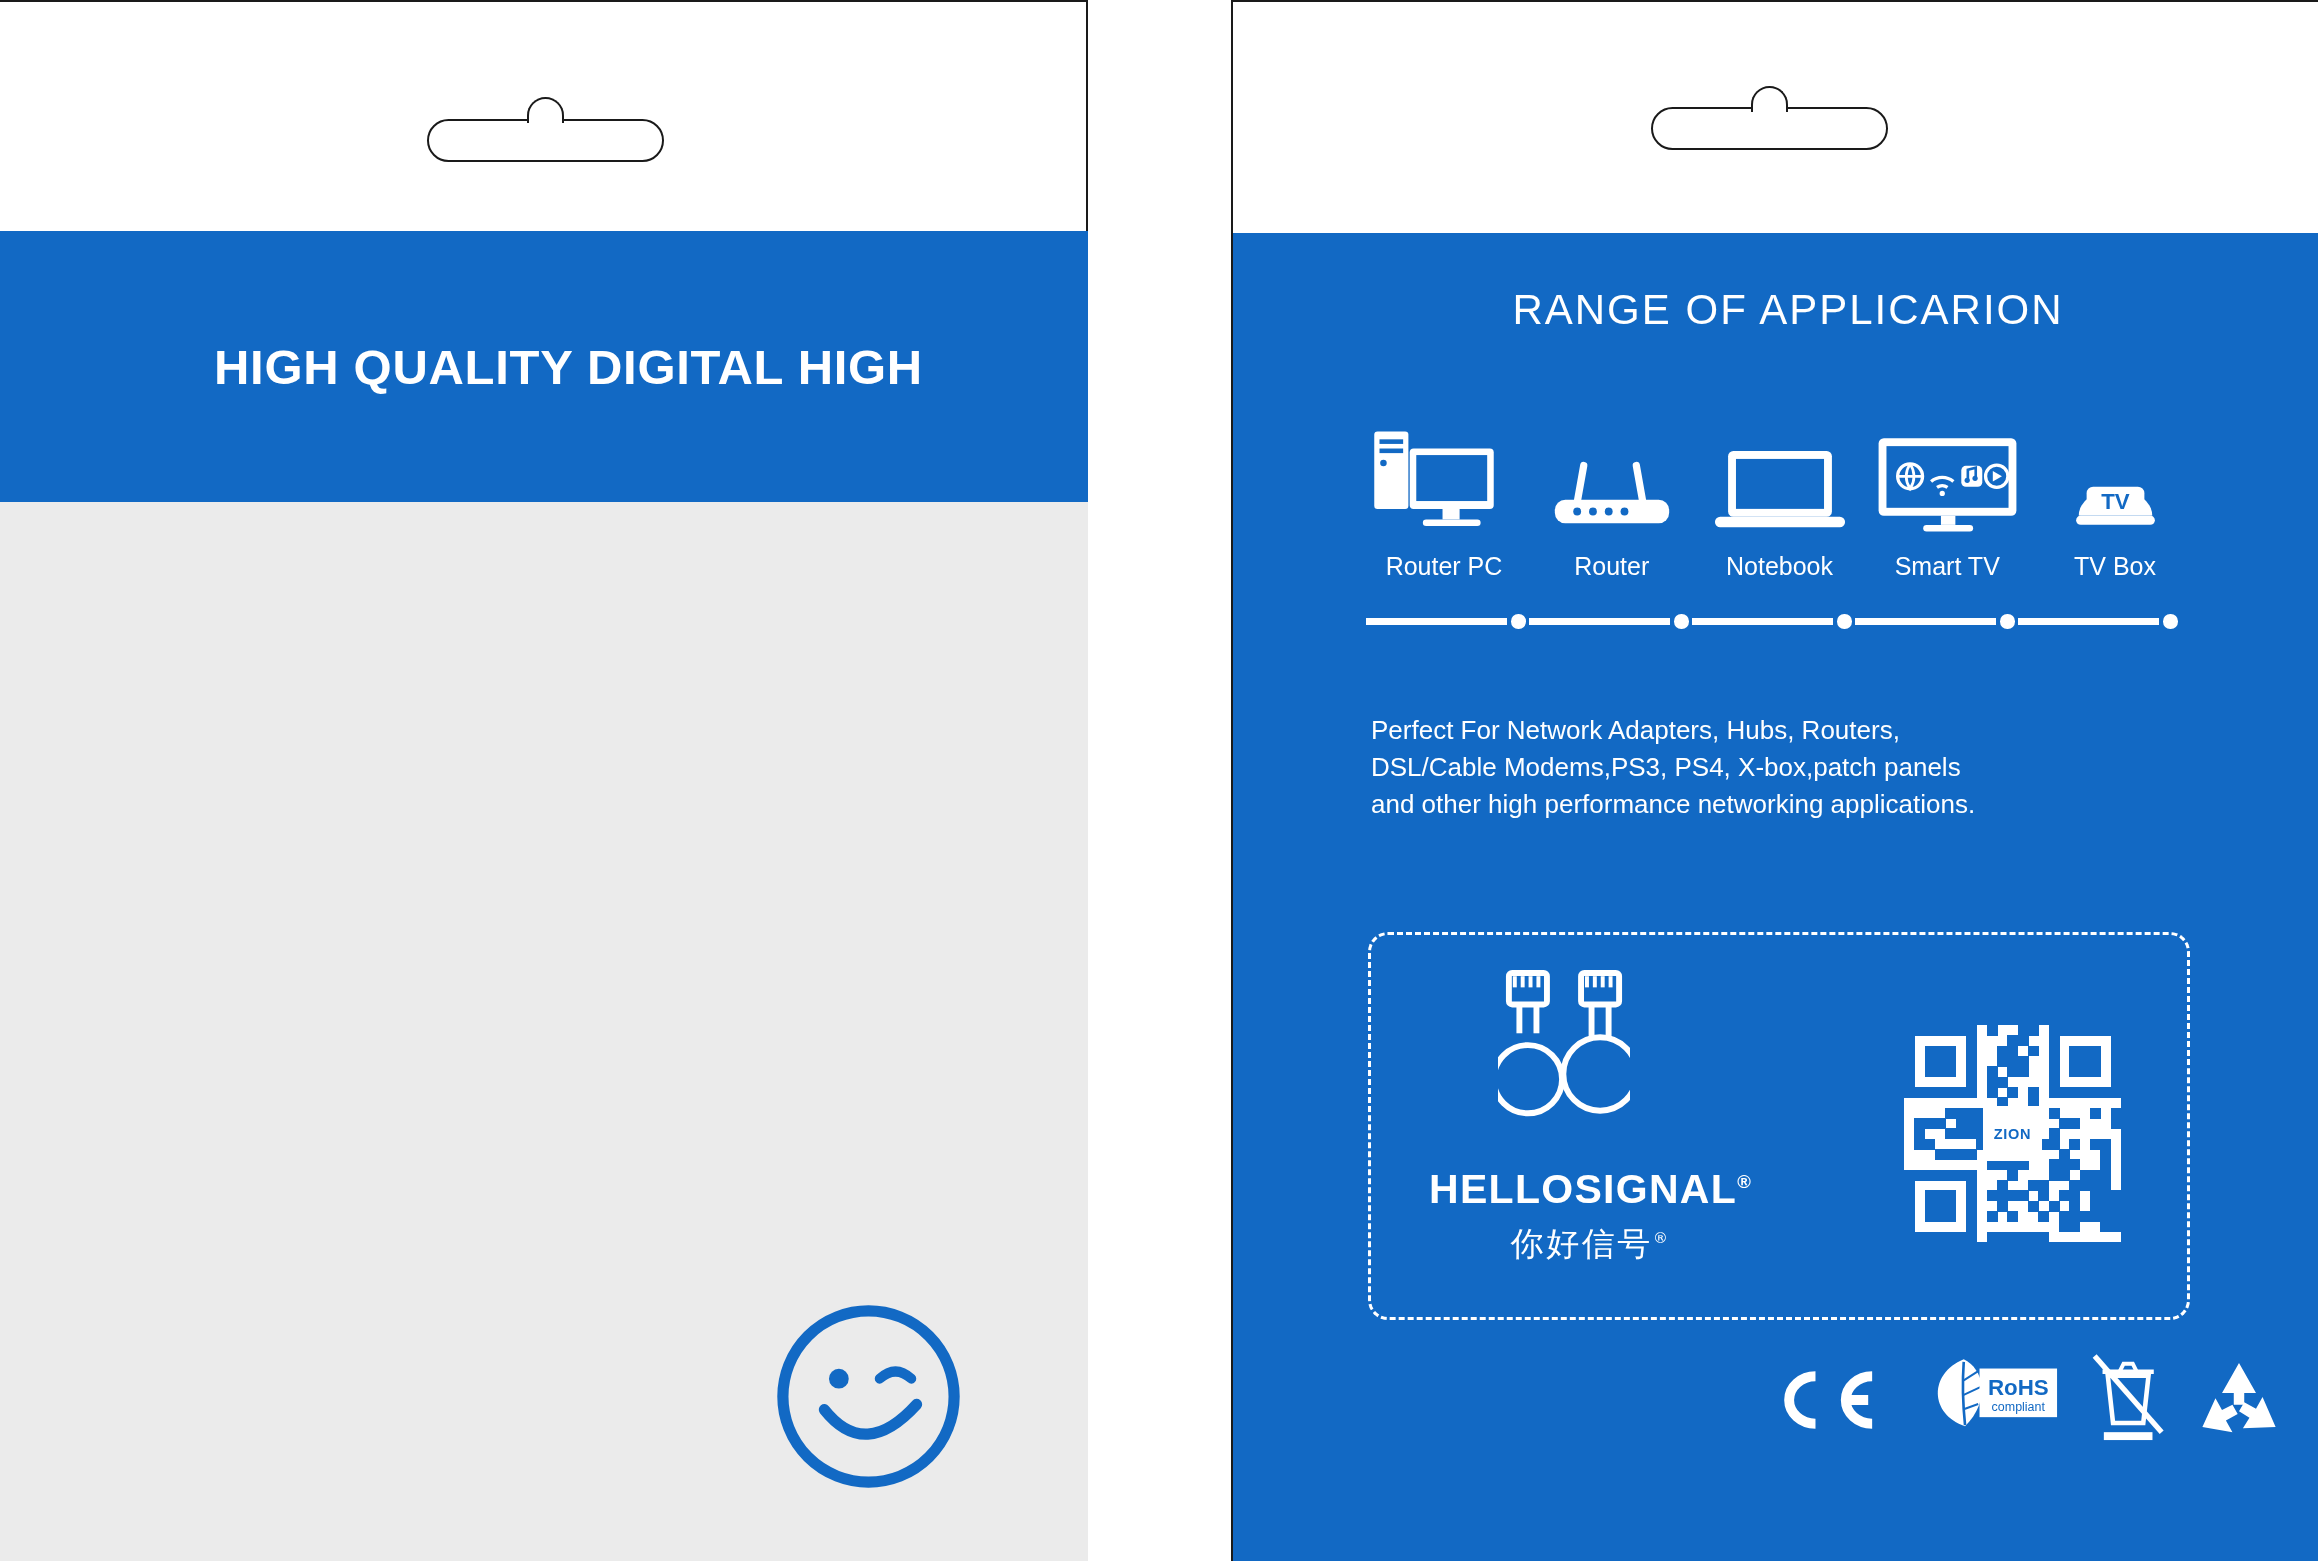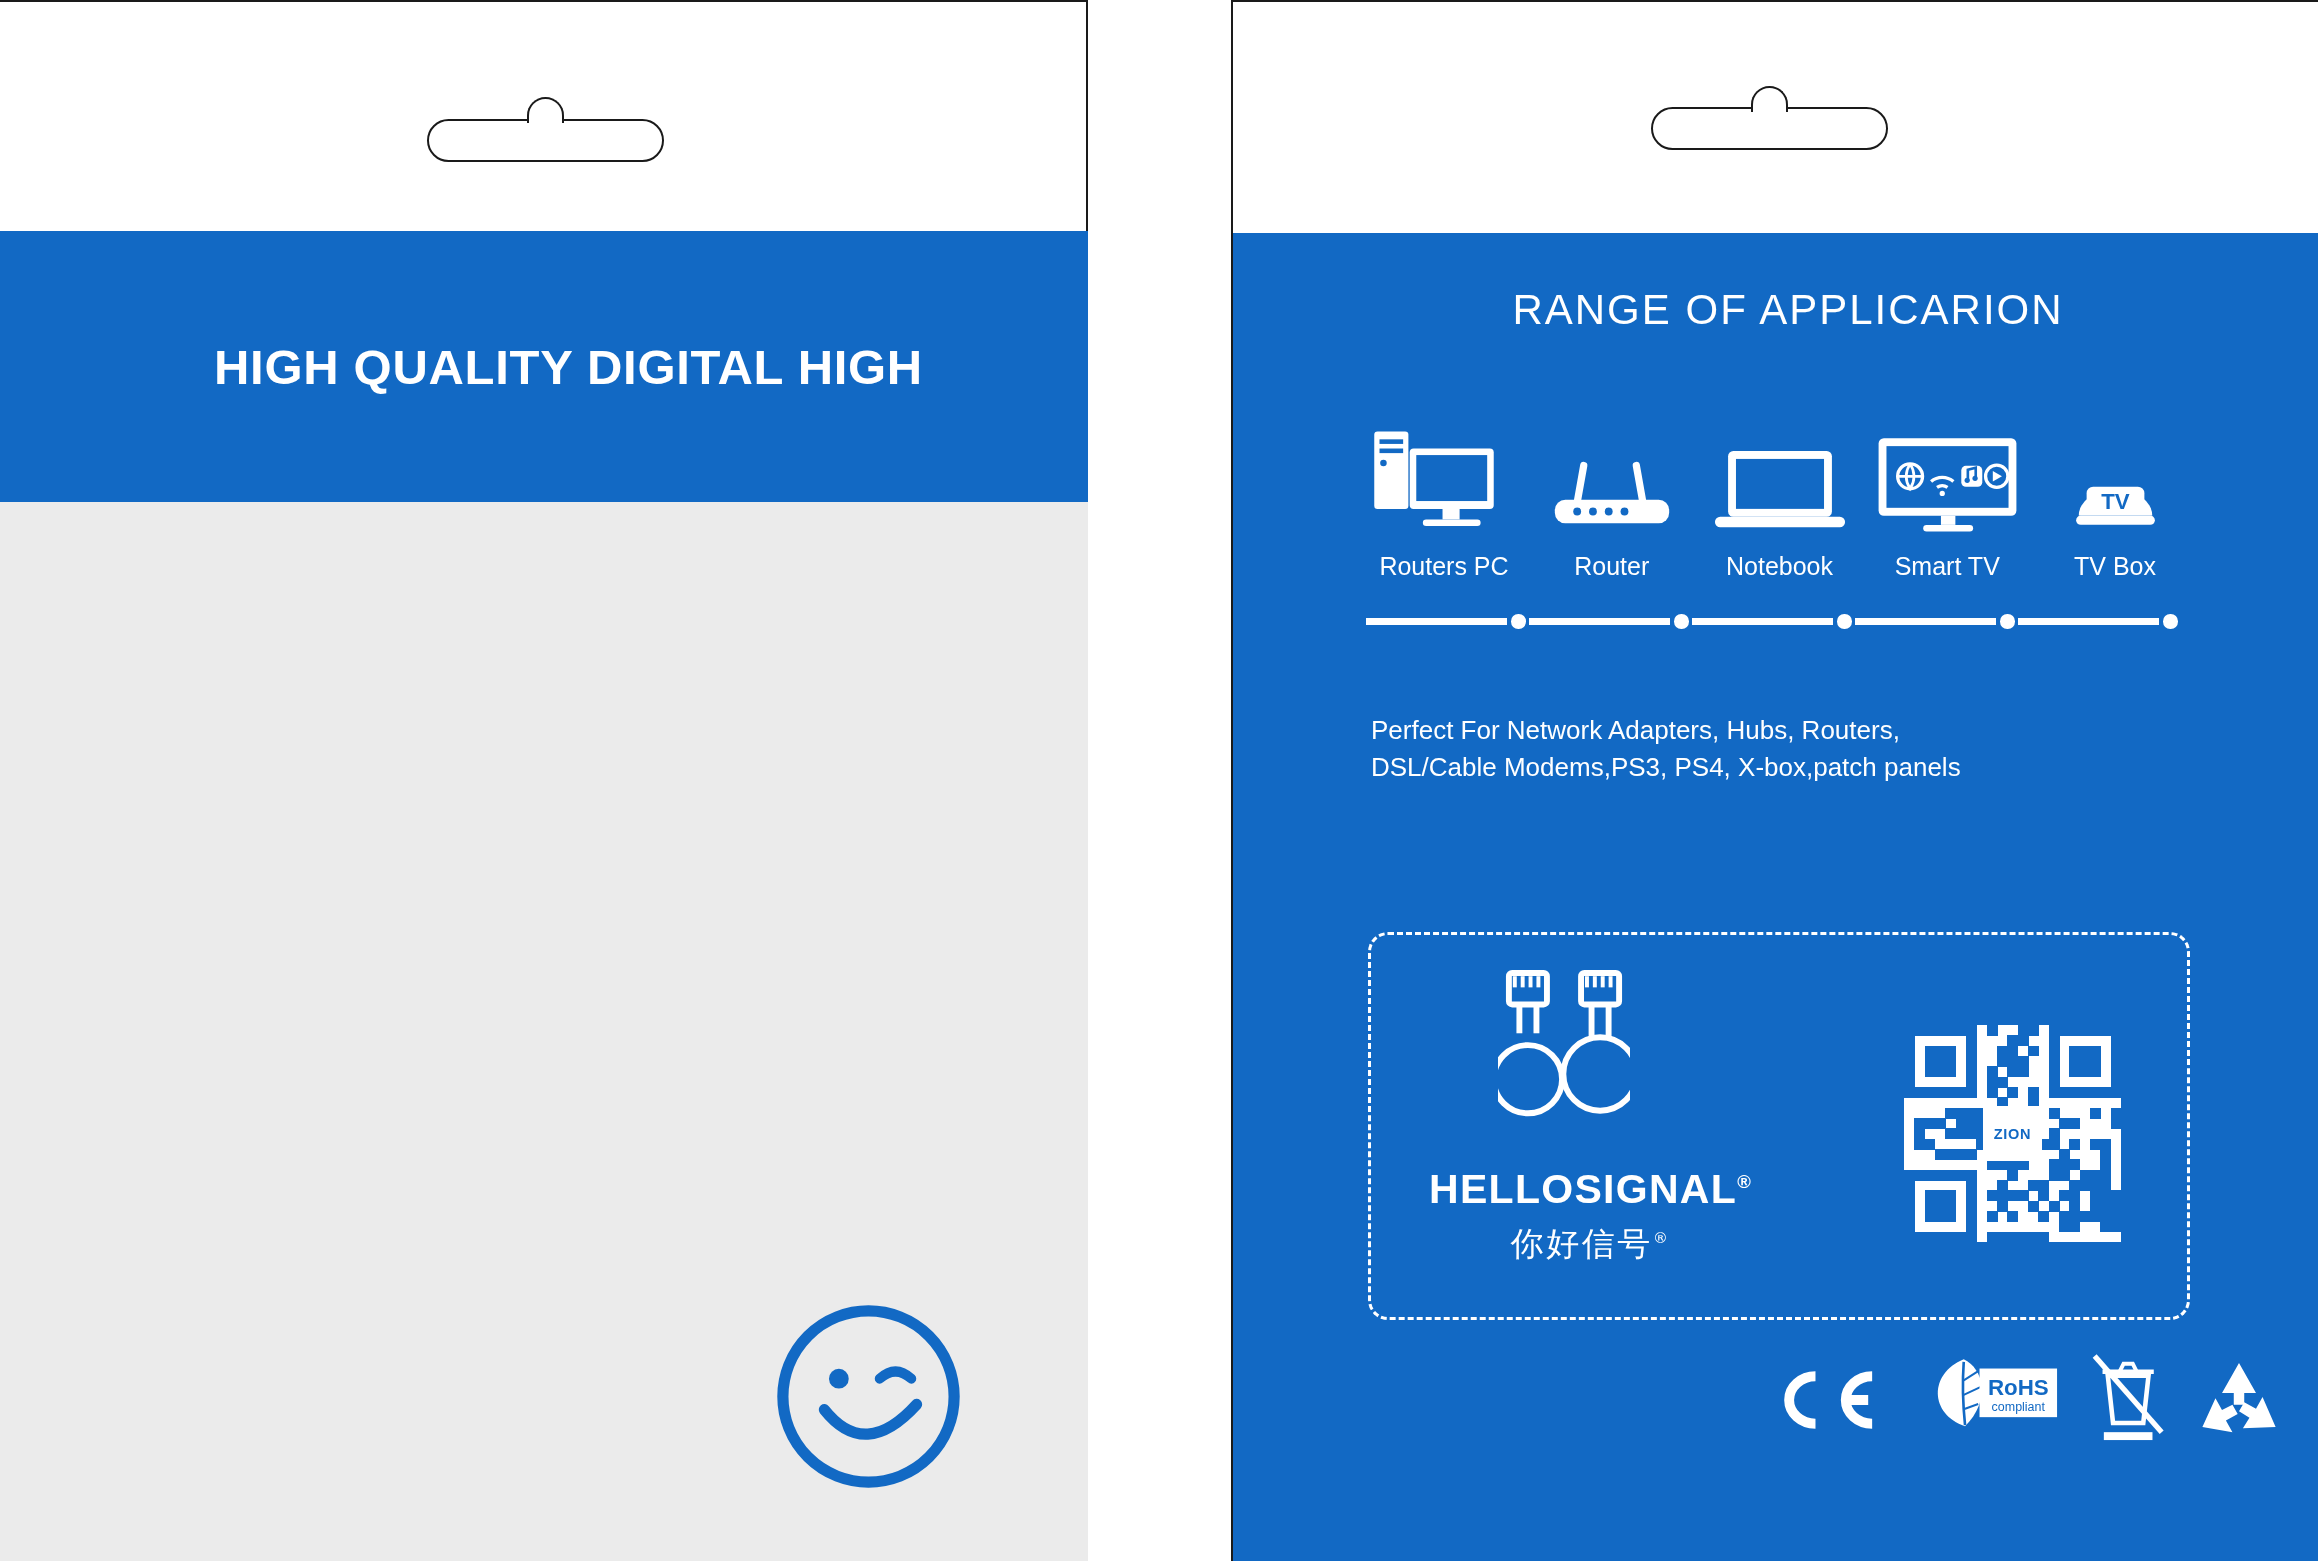--- a/index.html
+++ b/index.html
@@ -147,21 +147,21 @@
             <rect x="8" y="8" width="52" height="118" rx="5" fill="#ffffff"></rect>
             <rect x="16" y="20" width="36" height="7" fill="#1269c4"></rect>
             <rect x="16" y="34" width="36" height="7" fill="#1269c4"></rect>
             <circle cx="22" cy="56" r="5" fill="#1269c4"></circle>
             <rect x="62" y="34" width="128" height="92" rx="6" fill="#ffffff"></rect>
             <rect x="72" y="44" width="108" height="70" fill="#1269c4"></rect>
             <rect x="112" y="126" width="26" height="16" fill="#ffffff"></rect>
             <rect x="82" y="142" width="88" height="10" rx="5" fill="#ffffff"></rect>
           </svg>
         </div>
-        <div class="device-label">Routers PC</div>
+        <div class="device-label">Router PC</div>
       </div>
 
       <div class="device">
         <div class="device-art">
           <svg viewBox="0 0 210 150" width="138" height="99" aria-hidden="true">
             <path d="M52 96 L62 40" stroke="#ffffff" stroke-width="11" stroke-linecap="round" fill="none"></path>
             <path d="M152 96 L142 40" stroke="#ffffff" stroke-width="11" stroke-linecap="round" fill="none"></path>
             <rect x="18" y="92" width="174" height="36" rx="16" fill="#ffffff"></rect>
             <circle cx="52" cy="110" r="6" fill="#1269c4"></circle>
             <circle cx="76" cy="110" r="6" fill="#1269c4"></circle>
@@ -229,20 +229,21 @@
       <div class="track-dot" style="left:471px;"></div>
       <div class="track-seg" style="left:489px;width:141px;"></div>
       <div class="track-dot" style="left:634px;"></div>
       <div class="track-seg" style="left:652px;width:141px;"></div>
       <div class="track-dot" style="left:797px;"></div>
     </div>
 
     <div class="back-desc">
       <div>Perfect For Network Adapters, Hubs, Routers,</div>
       <div>DSL/Cable Modems,PS3, PS4, X-box,patch panels</div>
+      <div>and other high performance networking applications.</div>
     </div>
 
     <div class="dashed-box"></div>
 
     <div id="back-cable">
       <svg viewBox="0 0 200 250" width="132" height="164" aria-hidden="true">
         <g fill="none" stroke="#ffffff" stroke-width="9">
           <rect x="16" y="6" width="58" height="48" rx="5" fill="#1269c4"></rect>
           <rect x="126" y="6" width="58" height="48" rx="5" fill="#1269c4"></rect>
           <path d="M32 54 v44"></path>

